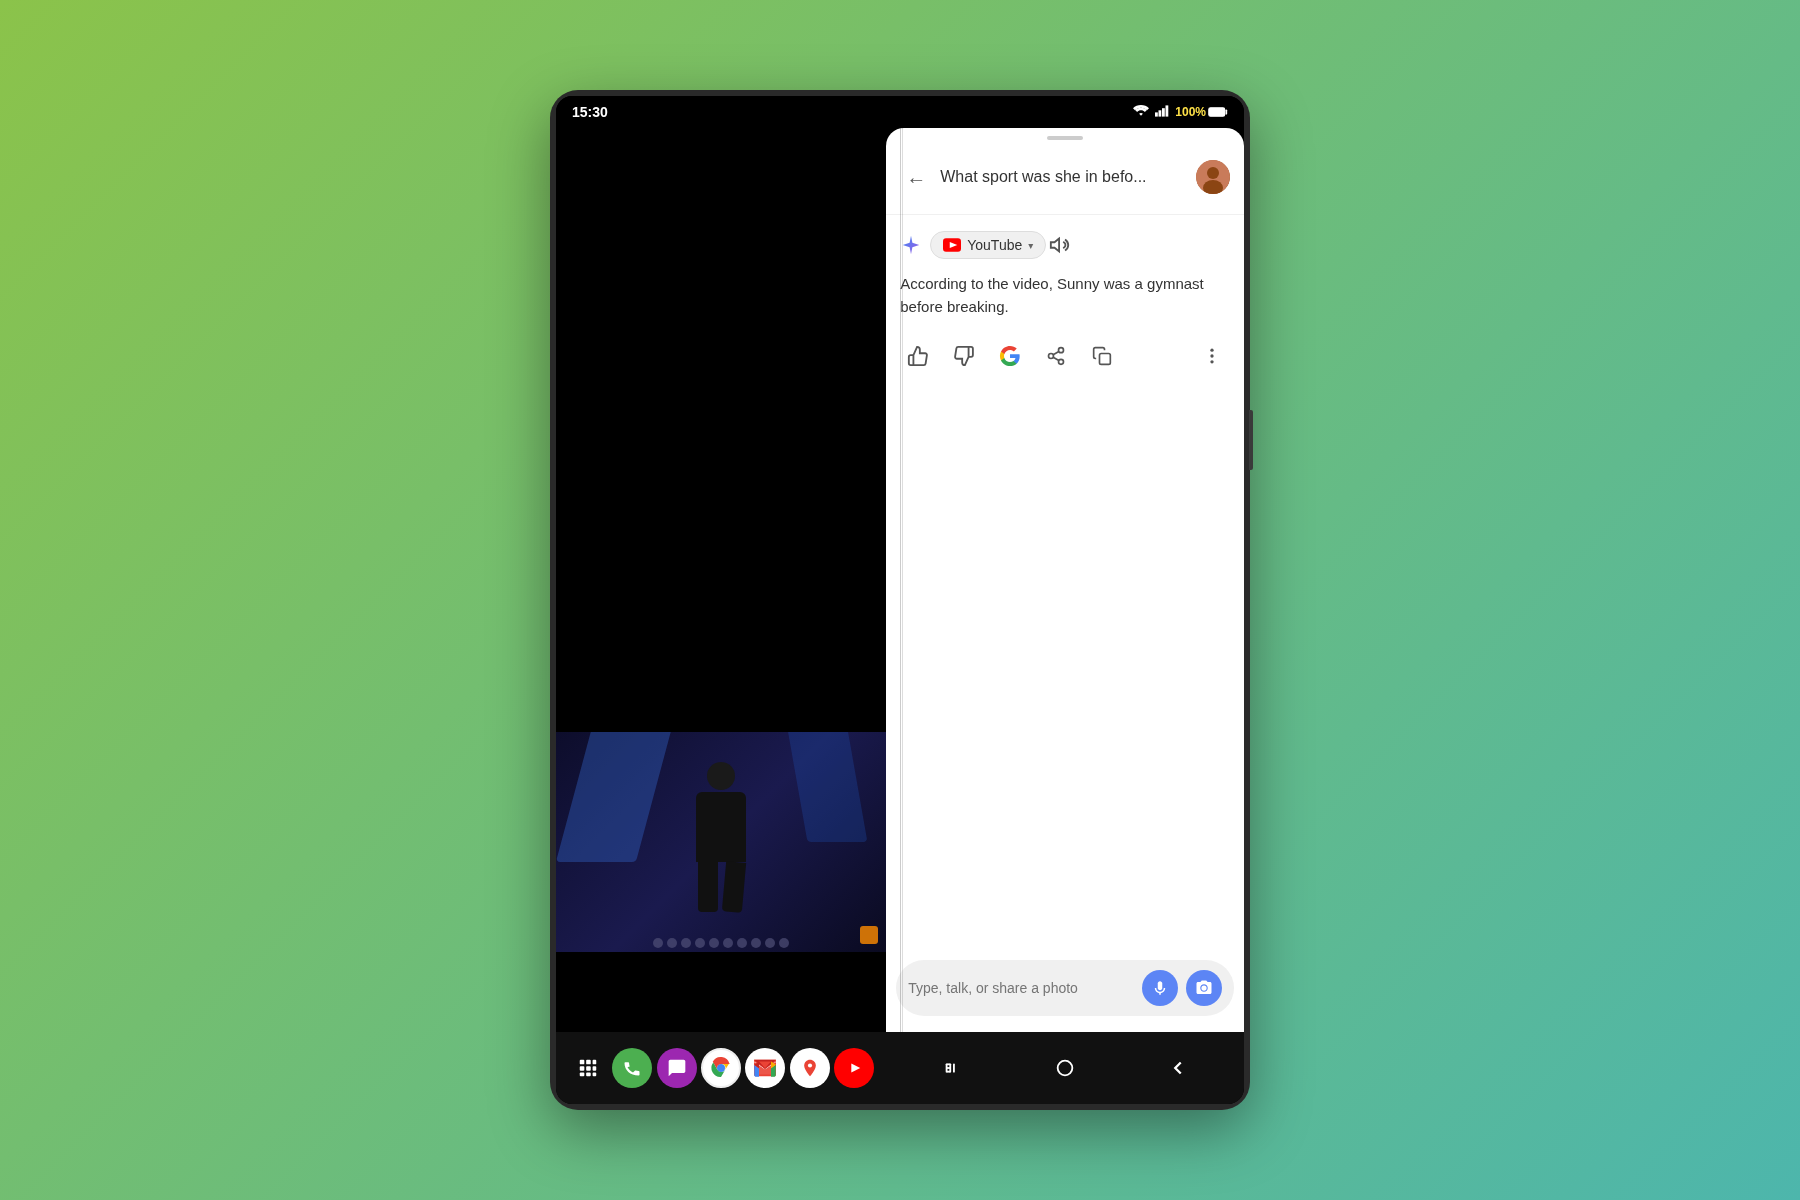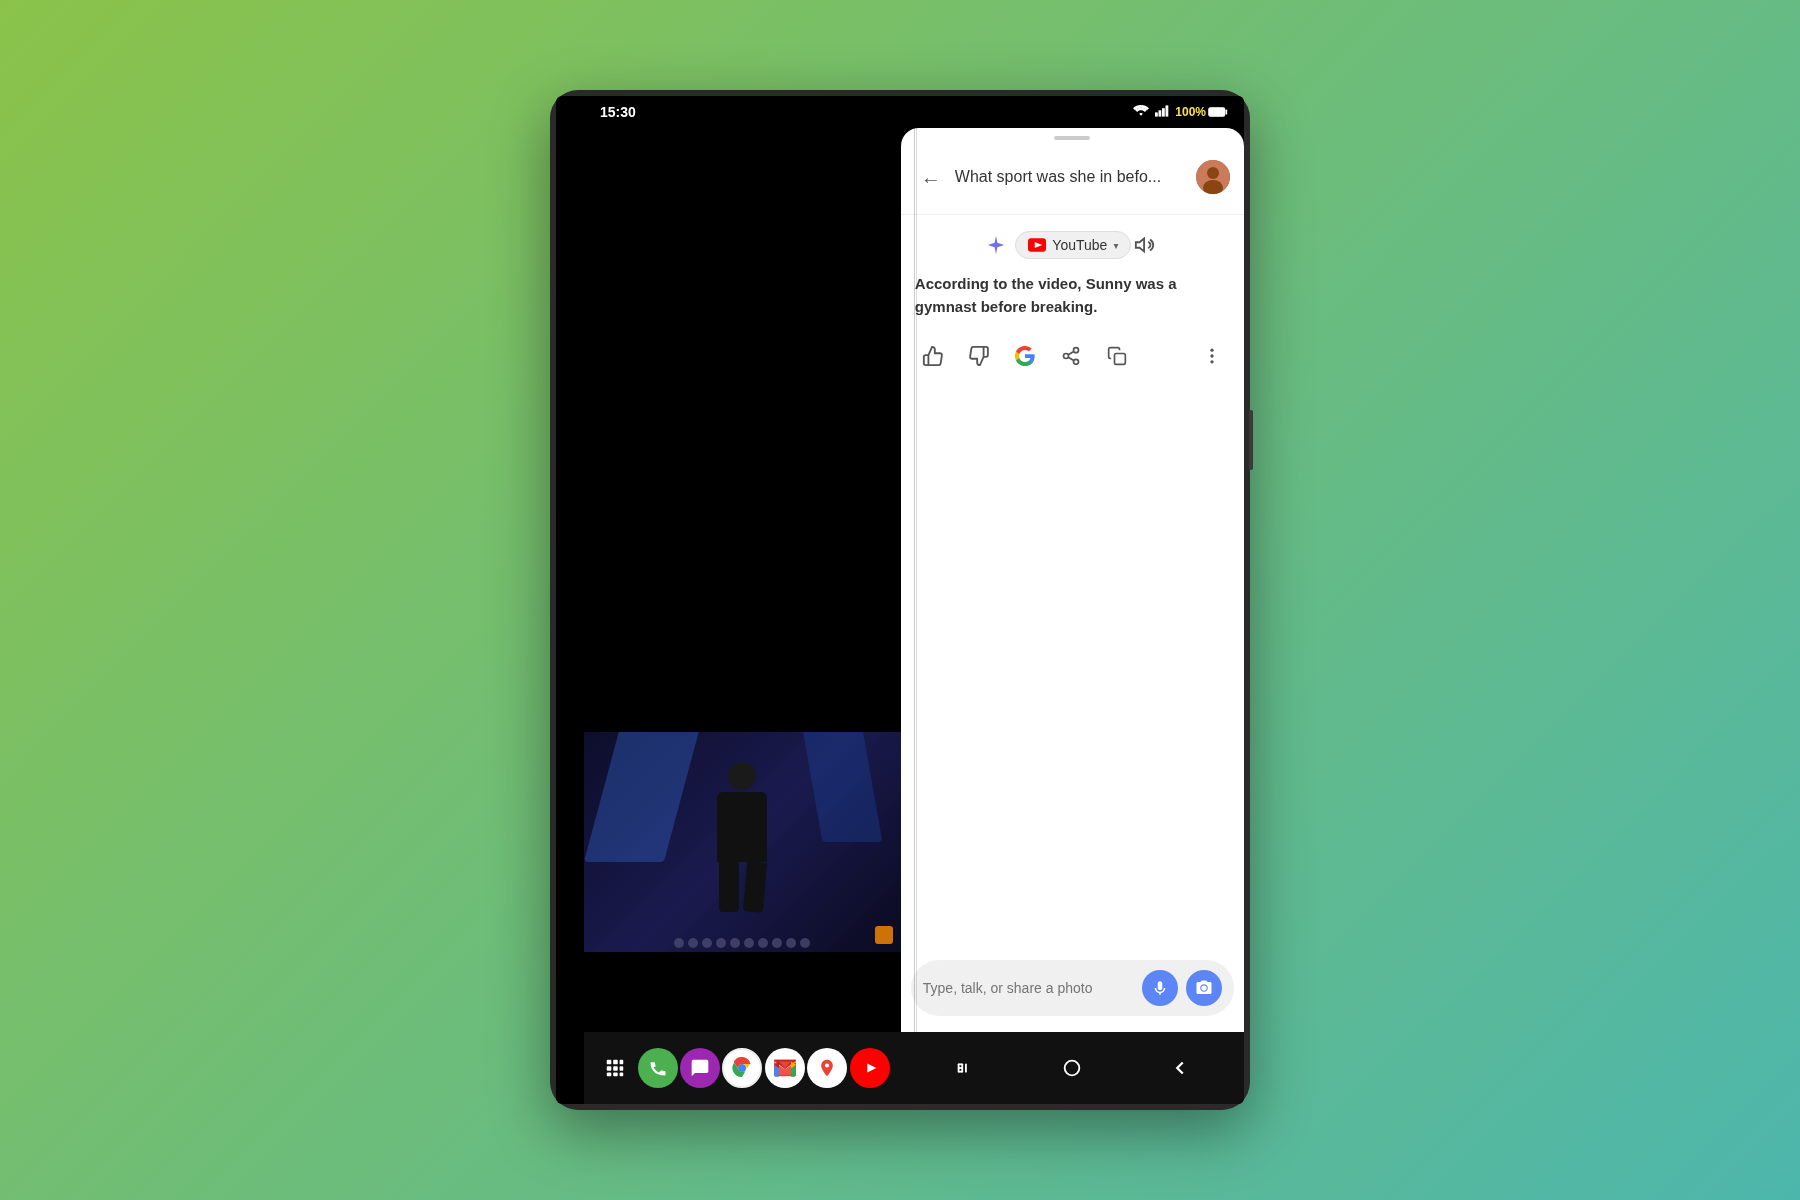--- a/index.html
+++ b/index.html
@@ -22,25 +22,24 @@
       border-radius: 28px;
       padding: 6px;
       box-shadow: 0 20px 60px rgba(0,0,0,0.4);
       position: relative;
     }
 
     .device-inner {
       width: 100%;
       height: 100%;
       background: #000;
-      border-radius: 6px;
+      border-radius: 16px;
       overflow: hidden;
       display: flex;
       flex-direction: column;
-      padding-left: 28px;
     }
 
     
     .status-bar {
       background: #000;
       color: #fff;
       display: flex;
       justify-content: space-between;
       align-items: center;
       padding: 8px 16px;
@@ -268,21 +267,21 @@
     .response-content {
       flex: 1;
       padding: 16px 14px;
       overflow-y: auto;
     }
 
     
     .source-row {
       display: flex;
       align-items: center;
-      justify-content: center;
+      justify-content: flex-start;
       margin-bottom: 14px;
     }
 
     .source-badge {
       display: flex;
       align-items: center;
       gap: 8px;
     }
 
     .gemini-icon {
@@ -323,21 +322,20 @@
       font-size: 18px;
       cursor: pointer;
     }
 
     
     .answer-text {
       font-size: 15px;
       color: #333;
       line-height: 1.5;
       margin-bottom: 20px;
-      font-weight: bold;
     }
 
     
     .action-row {
       display: flex;
       align-items: center;
       gap: 10px;
       margin-top: 8px;
     }
 

